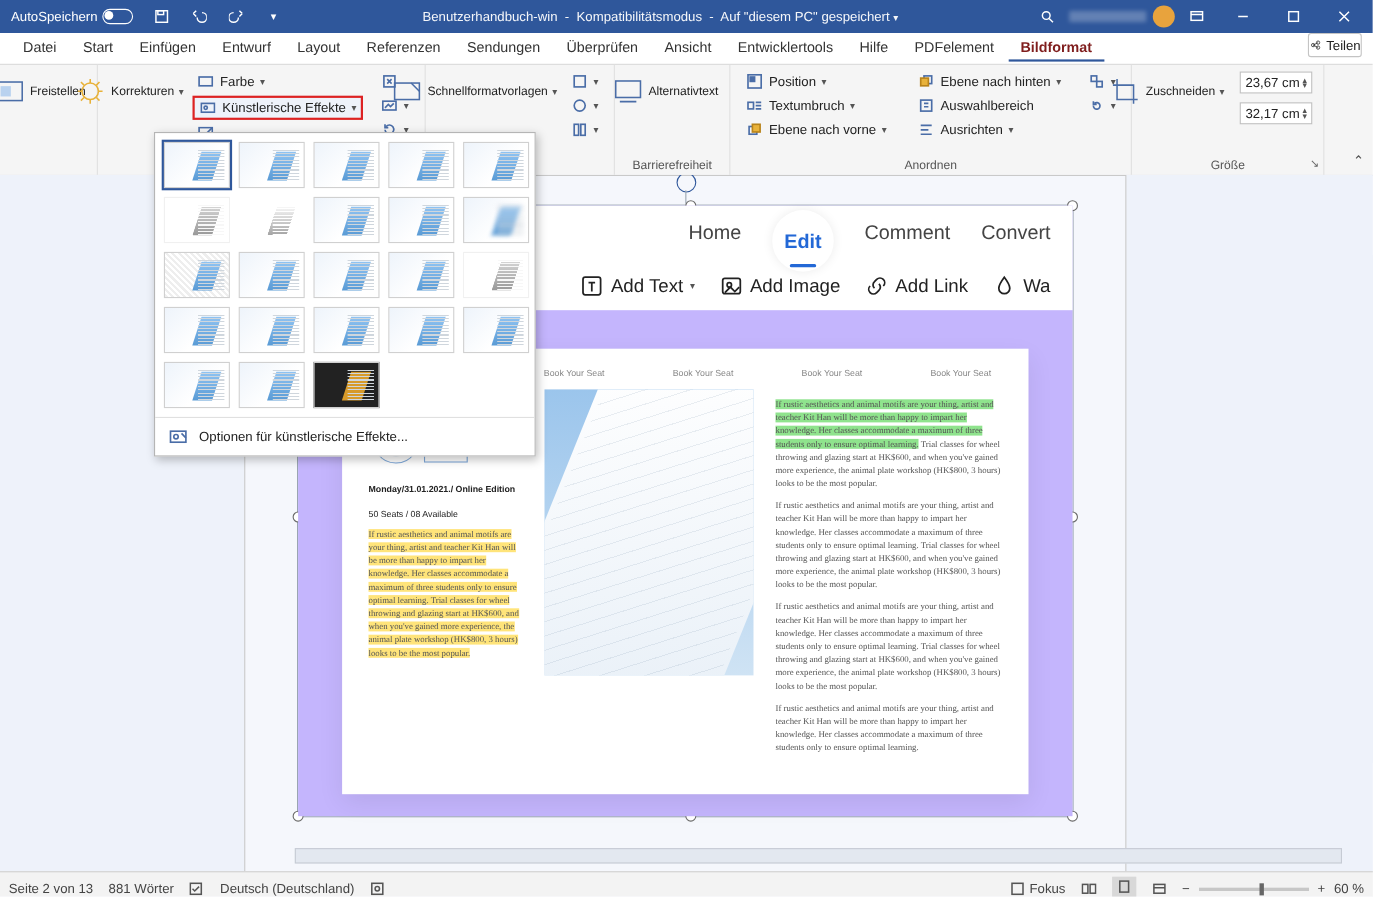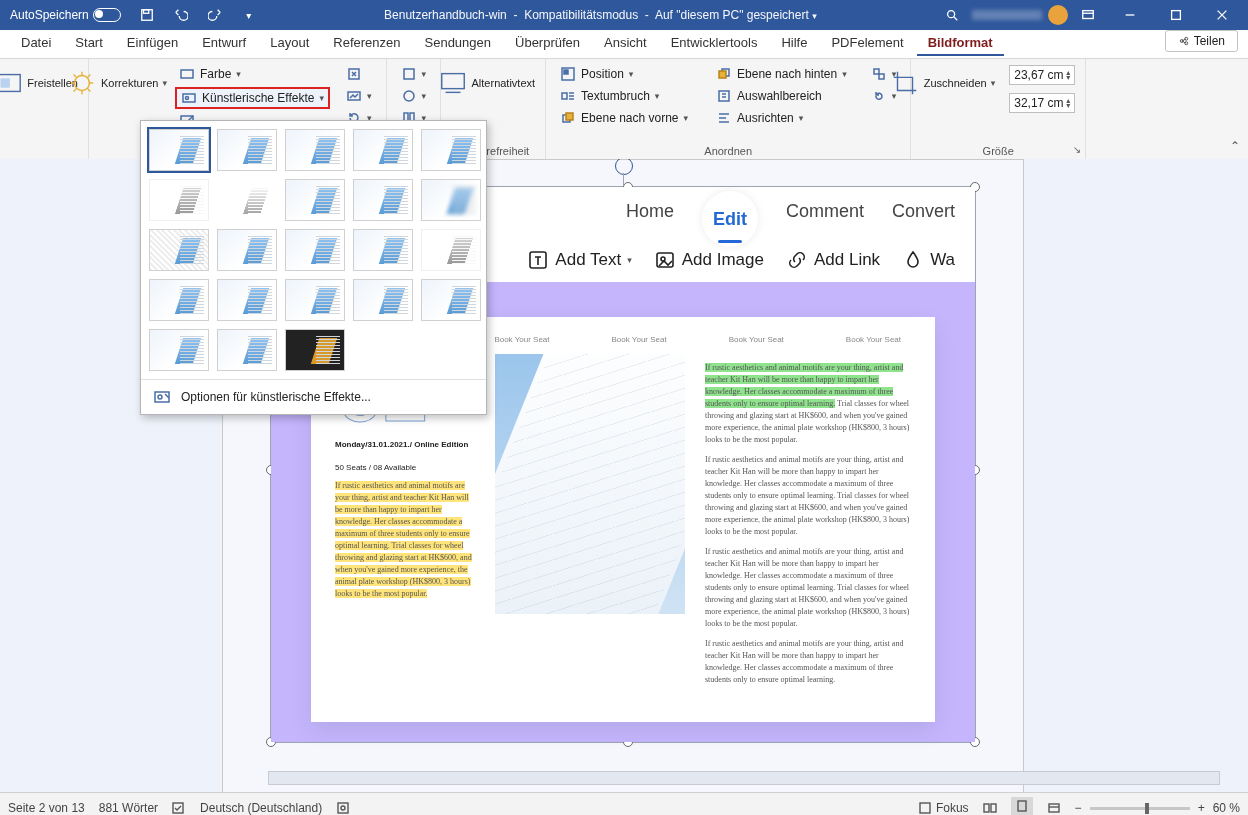--- a/index.html
+++ b/index.html
@@ -13,21 +13,21 @@
   .tb-btn{width:28px;height:28px;display:flex;align-items:center;justify-content:center;color:#fff}
   .tb-btn svg{width:14px;height:14px;stroke:#fff;fill:none;stroke-width:1.5}
   .winbtns{display:flex;gap:2px}
   .winbtns .tb-btn{width:44px}
   .avatar{width:20px;height:20px;border-radius:50%;background:#E8A33D}
   
   .menubar{height:28px;background:#fff;display:flex;align-items:flex-start;padding:0 10px;border-bottom:1px solid #d7d7d7;gap:2px}
   .menubar .tab{padding:5px 11px 6px;font-size:13px;color:#333;white-space:nowrap}
   .menubar .tab.active{color:#7f1d1d;font-weight:600;border-bottom:2px solid #2F579B;padding-bottom:4px}
   .menubar .spacer{flex:1}
-  .share{border:1px solid #c4c4c4;border-radius:3px;padding:3px 12px;font-size:12px;display:flex;align-items:center;gap:4px;margin-bottom:19px}
+  .share{border:1px solid #c4c4c4;border-radius:3px;padding:3px 0;font-size:12px;display:flex;align-items:center;gap:4px;margin-bottom:19px}
   
   .ribbon{height:100px;background:#f5f5f5;border-bottom:1px solid #d7d7d7;display:flex;position:relative}
   .group{display:flex;flex-direction:column;padding:4px 10px 2px;border-right:1px solid #e0e0e0}
   .group .body{flex:1;display:flex;align-items:flex-start;gap:8px}
   .group .label{text-align:center;font-size:11px;color:#555;padding-top:2px}
   .bigbtn{display:flex;align-items:center;justify-content:flex-end;gap:4px;width:68px;padding-top:4px;font-size:11px;text-align:center}
   .bigbtn .ico{width:32px;height:32px;display:flex;align-items:center;justify-content:center}
   .bigbtn .ico svg{width:30px;height:28px;stroke:#4a6da7;fill:none;stroke-width:1.5}
   .stack{display:flex;flex-direction:column;gap:4px;padding-top:2px}
   .small{display:flex;align-items:center;gap:5px;font-size:12px;white-space:nowrap;padding:1px 4px}
@@ -274,20 +274,30 @@
               </svg>
             </span>
             <span class="caret">▾</span>
           </div>
       </div>
     </div>
     <div class="label"></div>
   </div>
   <div class="group">
     <div class="body">
+      <div class="bigbtn" style="width:110px" data-interactable="true">
+        <span class="ico" data-interactable="false">
+            <svg viewBox="0 0 32 28">
+              <rect x="4" y="6" width="24" height="16"></rect>
+              <path d="M20 6l8 8"></path>
+            </svg>
+          </span>
+        <span data-interactable="false">Schnellformatvorlagen</span>
+          <span class="caret">▾</span>
+      </div>
       <div class="stack">
         <div class="small" data-interactable="true">
             <span class="mini" data-interactable="false">
               <svg viewBox="0 0 14 14">
                 <rect x="2" y="2" width="10" height="10"></rect>
               </svg>
             </span>
             <span class="caret">▾</span>
           </div>
         <div class="small" data-interactable="true">

